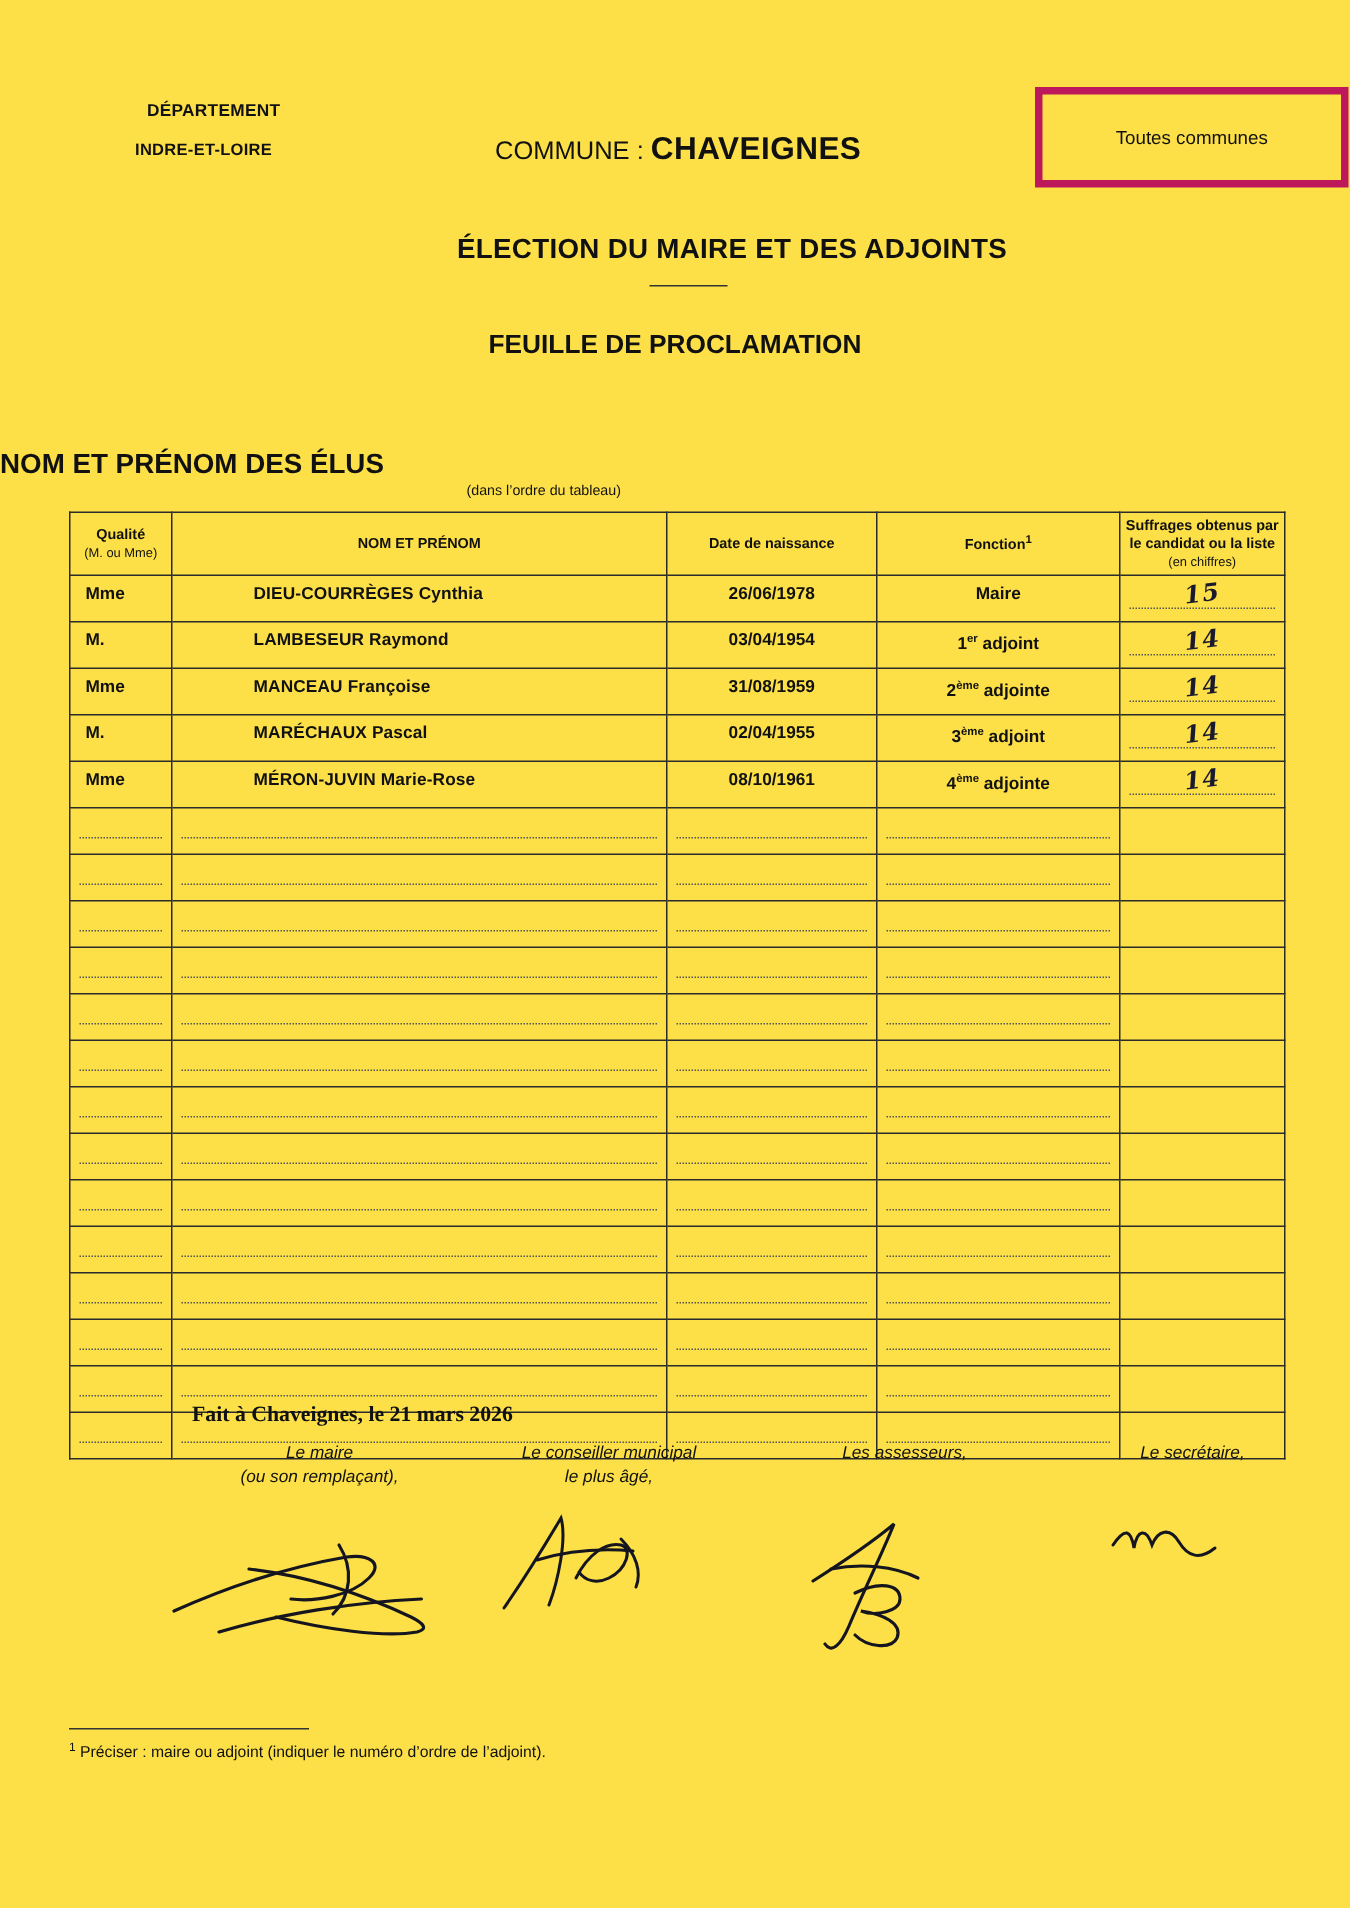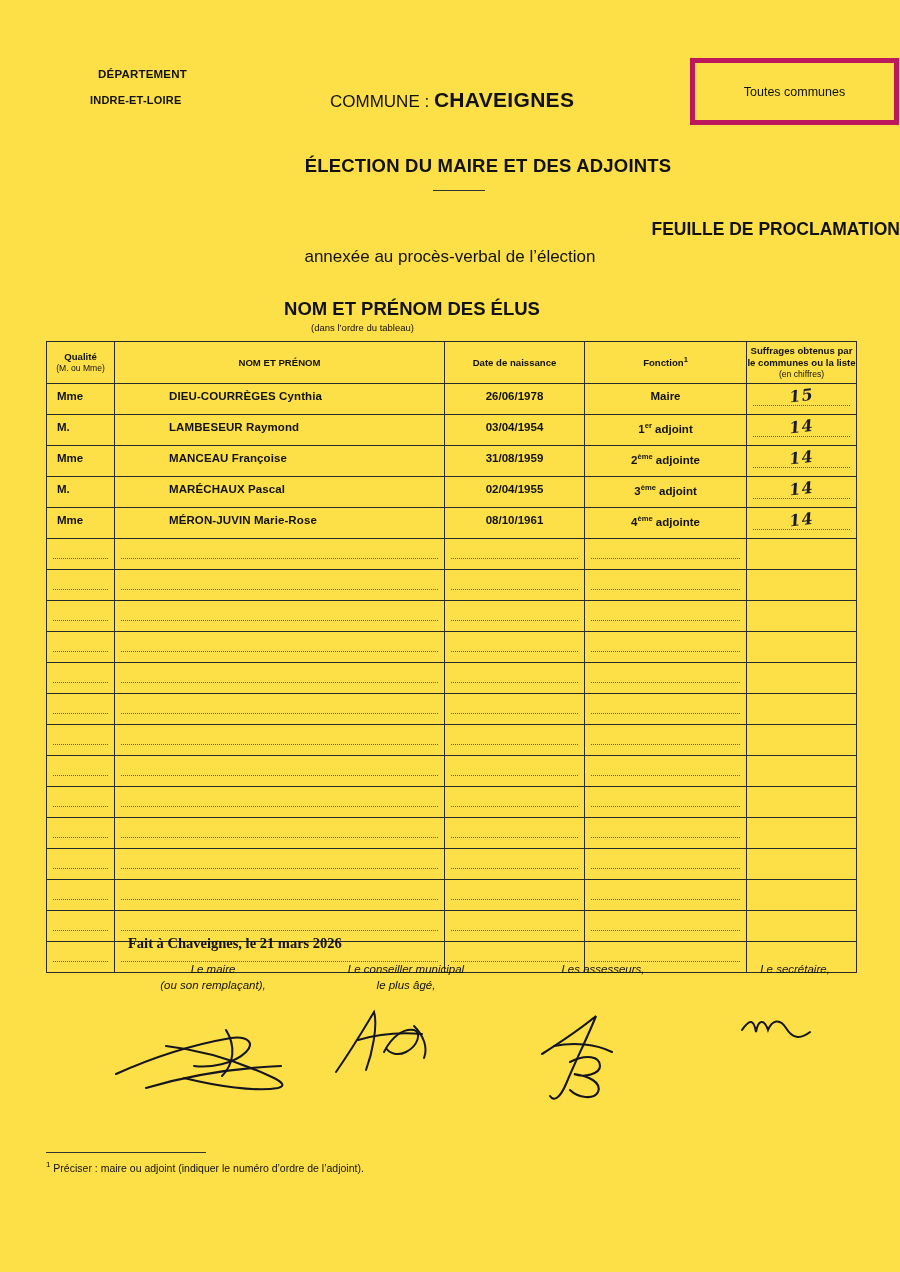--- a/index.html
+++ b/index.html
@@ -90,39 +90,38 @@
     top: 190px;
     left: 433px;
     width: 52px;
     border-top: 1px solid #333;
   }
   .title-2 {
     position: absolute;
     top: 219px;
     left: 0;
     width: 900px;
-    text-align: right;
+    text-align: center;
     font-size: 17.5px;
     font-weight: bold;
   }
   .subtitle-2 {
     position: absolute;
     top: 247px;
     left: 0;
     width: 900px;
     text-align: center;
     font-size: 17px;
     font-weight: normal;
   }
   .title-3 {
     position: absolute;
     top: 298px;
     left: 0;
     width: 824px;
-    text-align: center;
     font-size: 18.5px;
     font-weight: bold;
   }
   .title-3-sub {
     position: absolute;
     top: 322px;
     left: 0;
     width: 725px;
     text-align: center;
     font-size: 9.5px;
@@ -275,21 +274,20 @@
       <span class="val">CHAVEIGNES</span>
     </div>
     <div class="stamp-box">
       <span>Toutes communes</span>
     </div>
   </div>
 
   <div class="title-1">ÉLECTION DU MAIRE ET DES ADJOINTS</div>
   <div class="rule-1"></div>
   <div class="title-2">FEUILLE DE PROCLAMATION</div>
-  <div class="subtitle-2">annexée au procès-verbal de l’élection</div>
   <div class="title-3">NOM ET PRÉNOM DES ÉLUS</div>
   <div class="title-3-sub">(dans l’ordre du tableau)</div>
 
   <table class="tbl">
     <colgroup>
       <col class="c-qual">
         <col class="c-nom">
         <col class="c-date">
         <col class="c-fonc">
         <col class="c-suff">
@@ -300,21 +298,21 @@
           <div>Qualité</div>
           <div class="th-sub">(M. ou Mme)</div>
         </th>
         <th>NOM ET PRÉNOM</th>
         <th>Date de naissance</th>
         <th>
           <span>Fonction</span><sup class="ord">1</sup>
         </th>
         <th>
           <div>Suffrages obtenus par</div>
-          <div>le communes ou la liste</div>
+          <div>le candidat ou la liste</div>
           <div class="th-sub">(en chiffres)</div>
         </th>
       </tr>
     </thead>
     <tbody id="tbody">
         <tr>
           <td>
             <div class="cell">
               <span class="ctext">Mme</span>
             </div>

